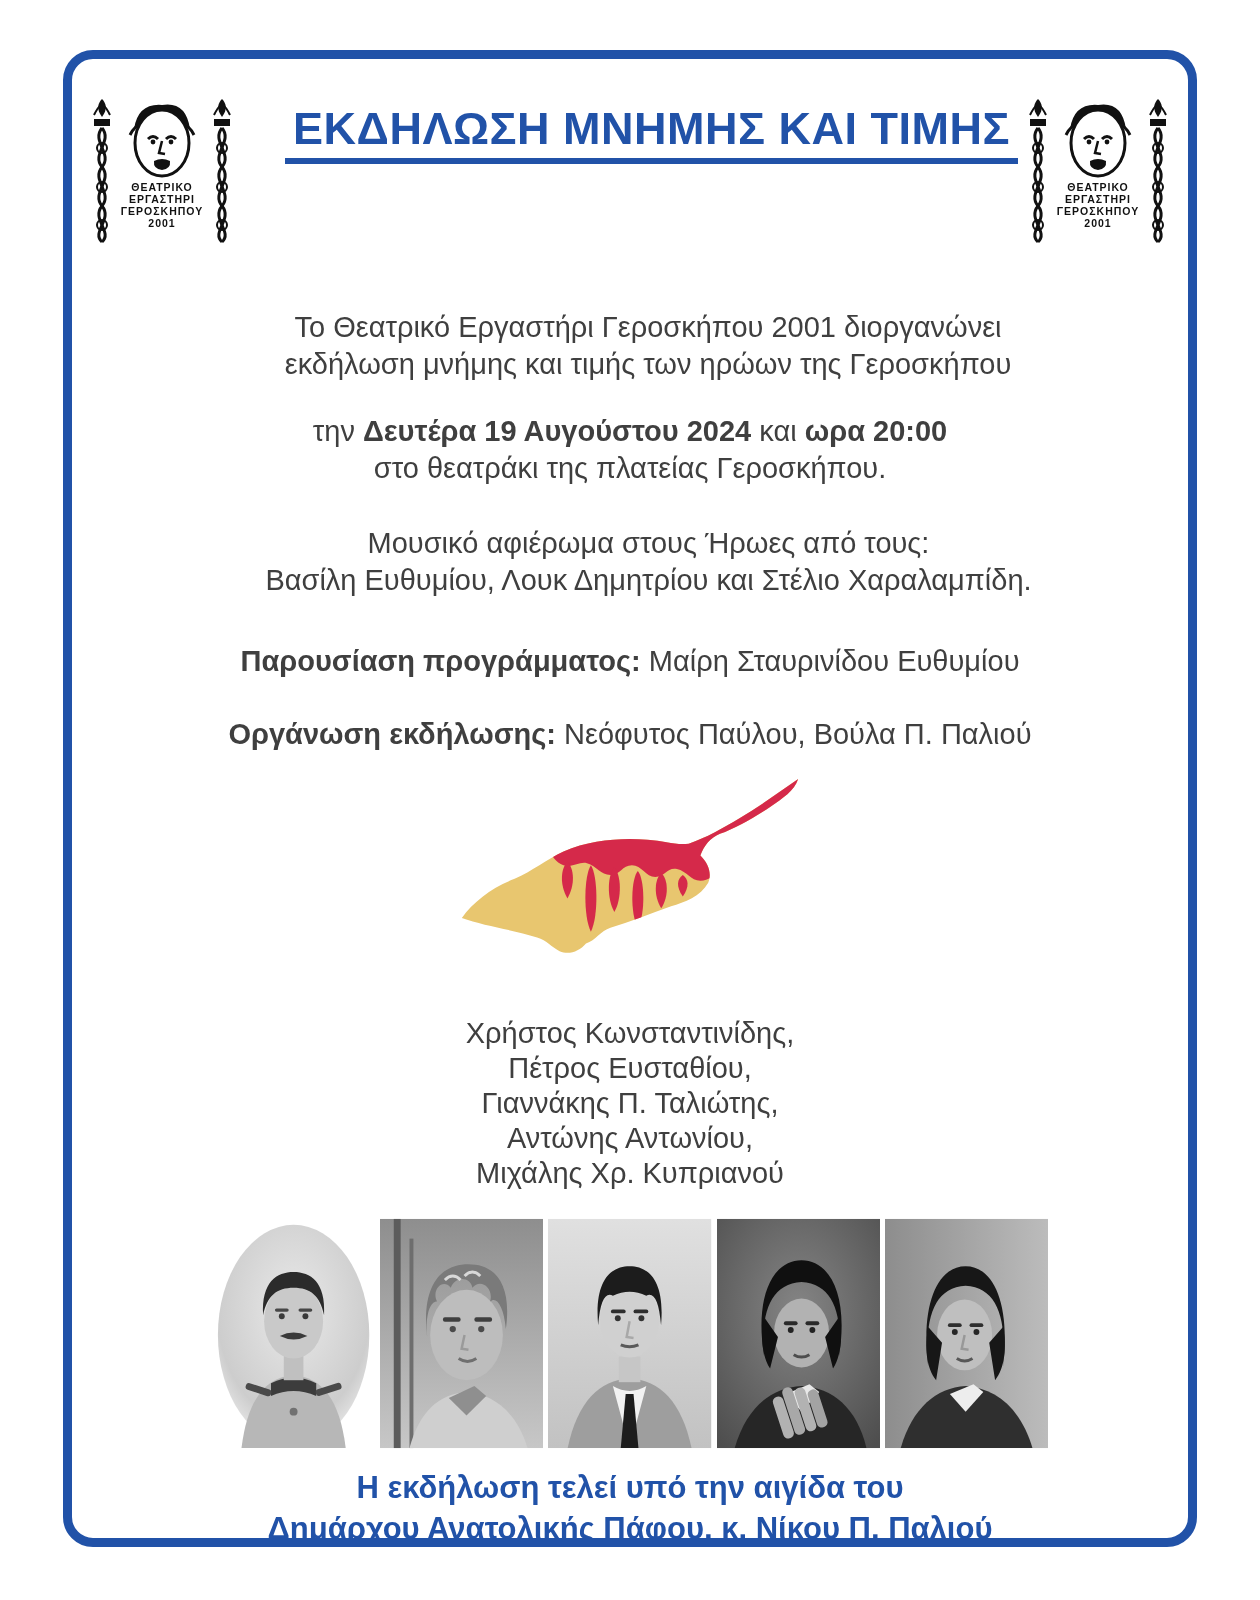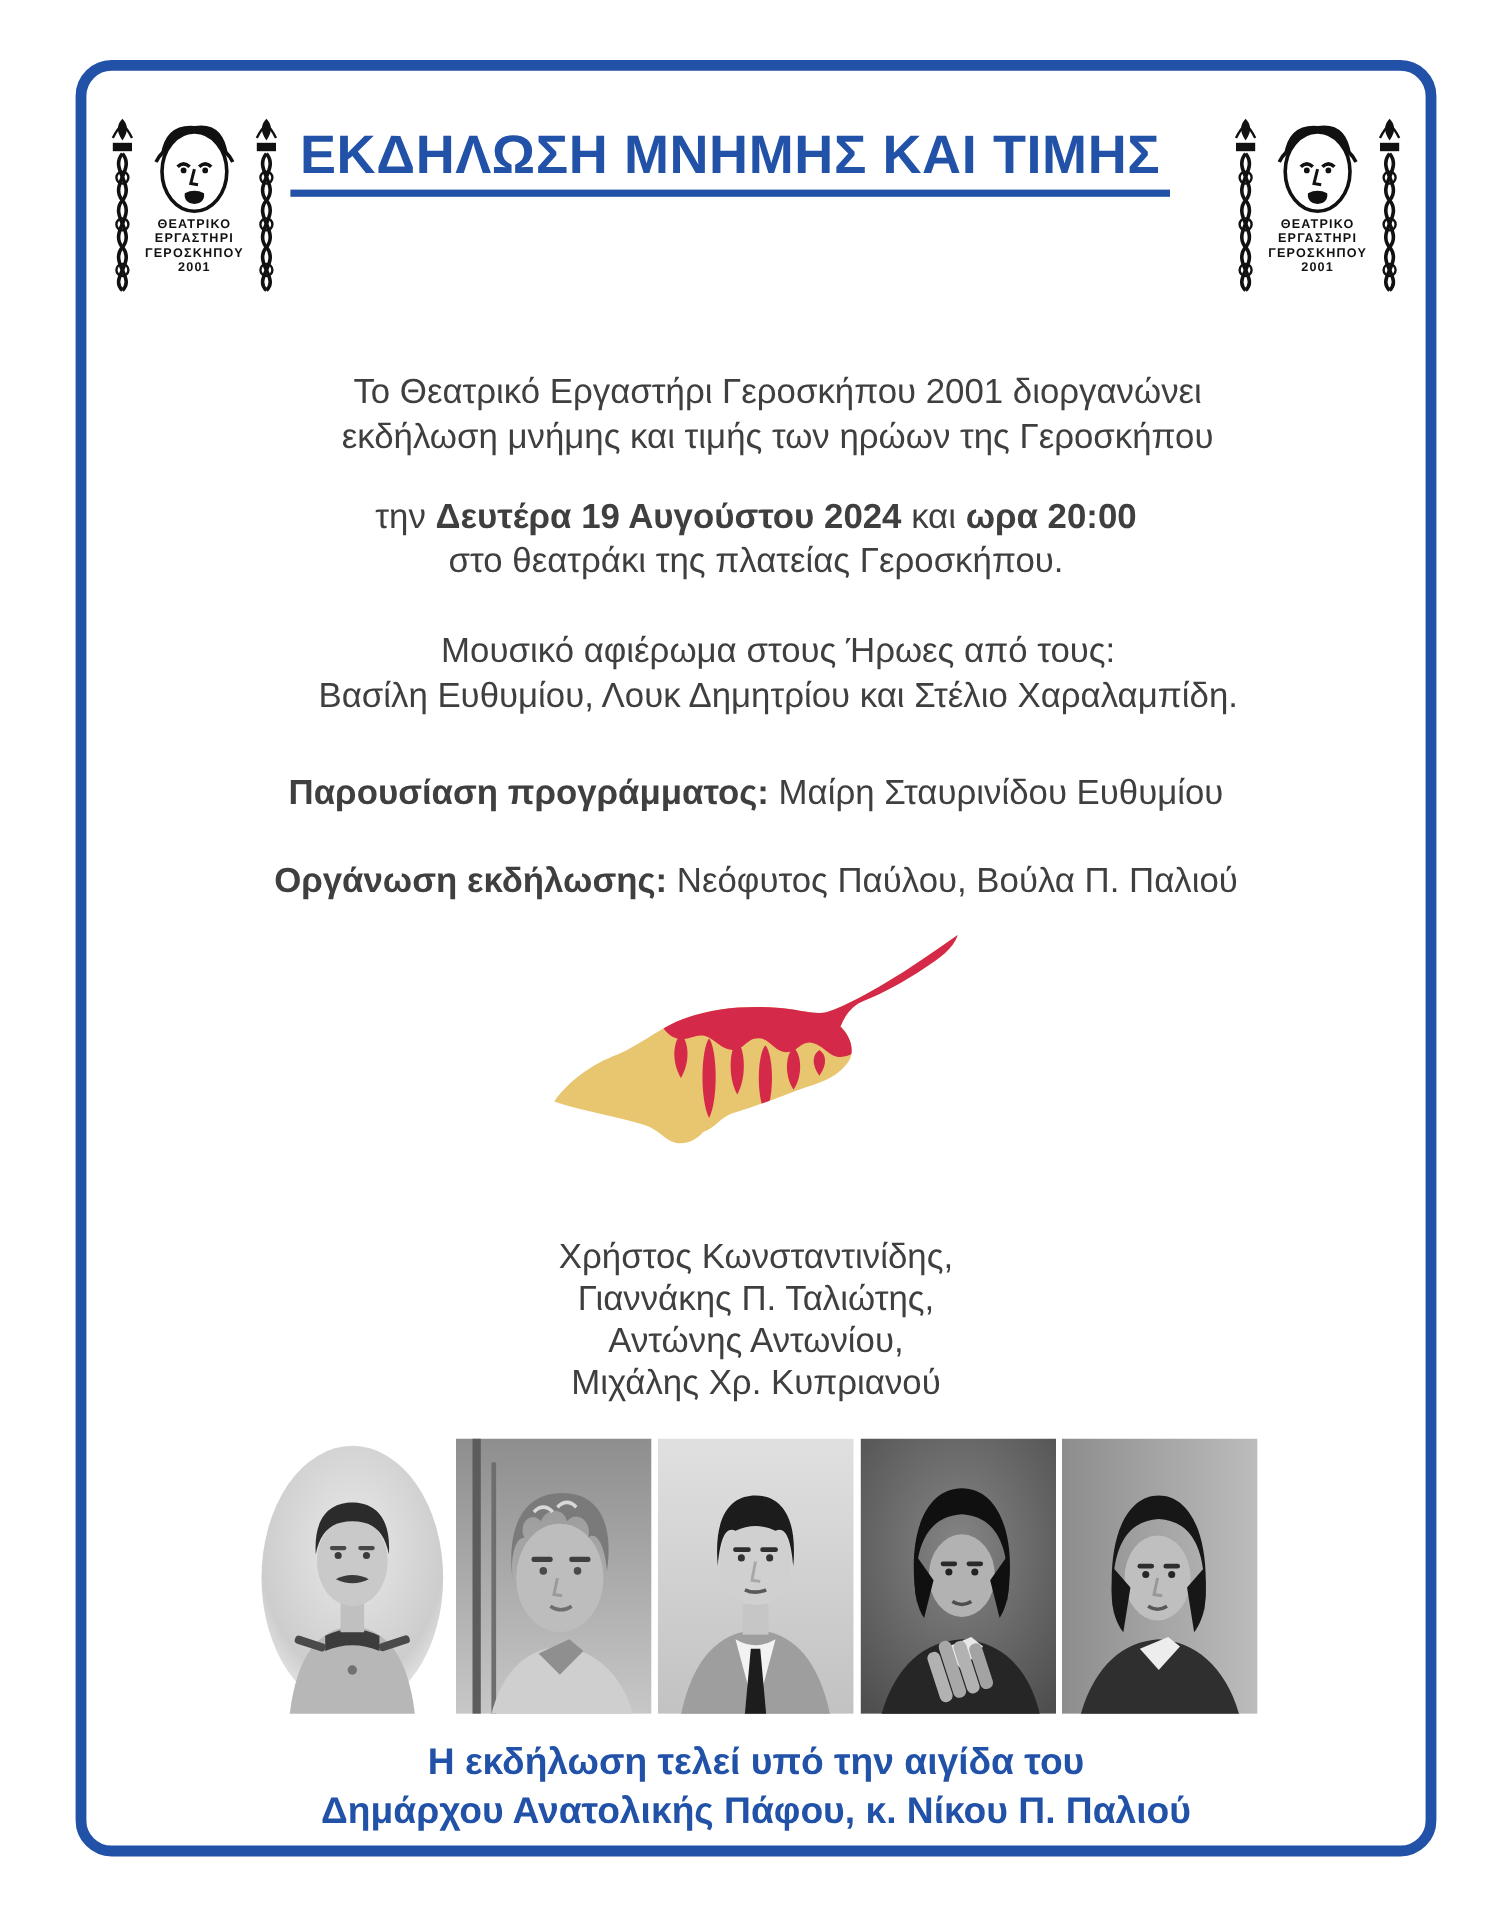--- a/index.html
+++ b/index.html
@@ -22,37 +22,37 @@
   }
   
   .logo{position:absolute;top:36px;width:152px;height:152px;}
   .logo-left{left:14px;}
   .logo-right{right:14px;}
   .logo svg{position:absolute;left:0;top:0;}
   .logo-text{
     position:absolute;top:86px;left:18px;right:18px;text-align:center;
     font-weight:bold;color:var(--logo-ink);font-size:10.5px;line-height:12px;letter-spacing:1px;
   }
-  .title-block{position:absolute;left:170px;right:170px;top:46px;text-align:left;}
+  .title-block{position:absolute;left:170px;right:170px;top:46px;text-align:right;}
   .title-line{
     display:inline-block;color:var(--brand-blue);font-weight:bold;font-size:45px;line-height:48px;
     letter-spacing:0.5px;border-bottom:6px solid var(--brand-blue);padding:0 8px 5px;
   }
   .title-line2{margin-top:13px;}
   
   .content{position:absolute;left:0;right:0;top:240px;text-align:center;}
   .para{font-size:29px;line-height:37px;margin:0;}
   .intro{margin-top:10px;padding-left:36px;}
   .datetime-block{margin-top:30px;}
   .music-block{margin-top:38px;padding-left:37px;}
   .presentation{margin-top:44px;}
   .organization{margin-top:36px;}
   .b{font-weight:bold;}
   .map-wrap{margin:16px auto 0;width:352px;height:206px;}
-  .names{margin-top:56px;font-size:29px;line-height:35px;}
+  .names{margin-top:41px;font-size:29px;line-height:35px;}
   .photos{width:836px;margin:26px auto 0;display:flex;gap:5px;}
   .photos figure{margin:0;flex:1;height:233px;overflow:hidden;background:#fff;}
   .photos svg{display:block;width:100%;height:100%;}
   .footer{
     margin-top:17px;color:var(--brand-blue);font-weight:bold;
     font-size:31px;line-height:41px;text-align:center;
   }
 </style>
 </head>
 <body>
@@ -167,20 +167,21 @@
             <path d="M164 100 C157 108 156 132 164 146 C172 132 171 108 164 100 Z" fill="var(--map-red,#d5294a)"></path>
             <path d="M188 104 C181 112 180 148 188 162 C196 148 195 112 188 104 Z" fill="var(--map-red,#d5294a)"></path>
             <path d="M212 106 C205 112 204 130 212 142 C220 130 219 112 212 106 Z" fill="var(--map-red,#d5294a)"></path>
             <path d="M234 108 C228 112 227 120 234 130 C241 120 240 112 234 108 Z" fill="var(--map-red,#d5294a)"></path>
           </g>
         </svg>
       </div>
 
       <div class="names">
         <div>Χρήστος Κωνσταντινίδης,</div>
+        <div>Πέτρος Ευσταθίου,</div>
         <div>Γιαννάκης Π. Ταλιώτης,</div>
         <div>Αντώνης Αντωνίου,</div>
         <div>Μιχάλης Χρ. Κυπριανού</div>
       </div>
 
       <div class="photos">
 
         <figure>
           <svg viewBox="0 0 166 233">
             <defs>

